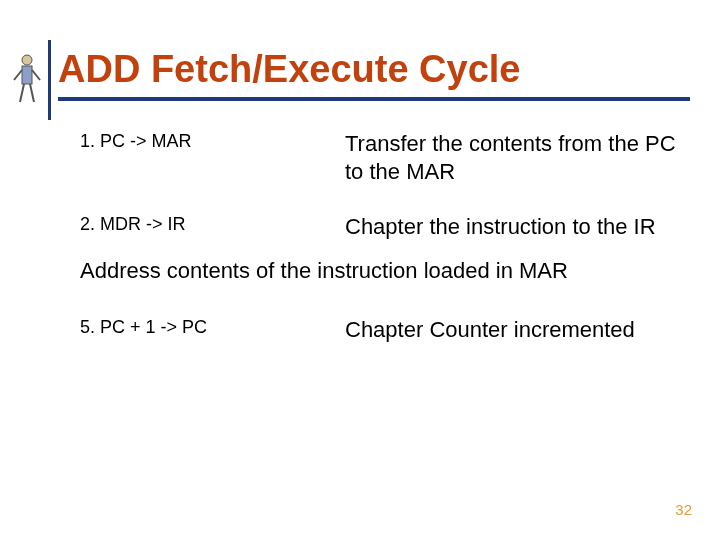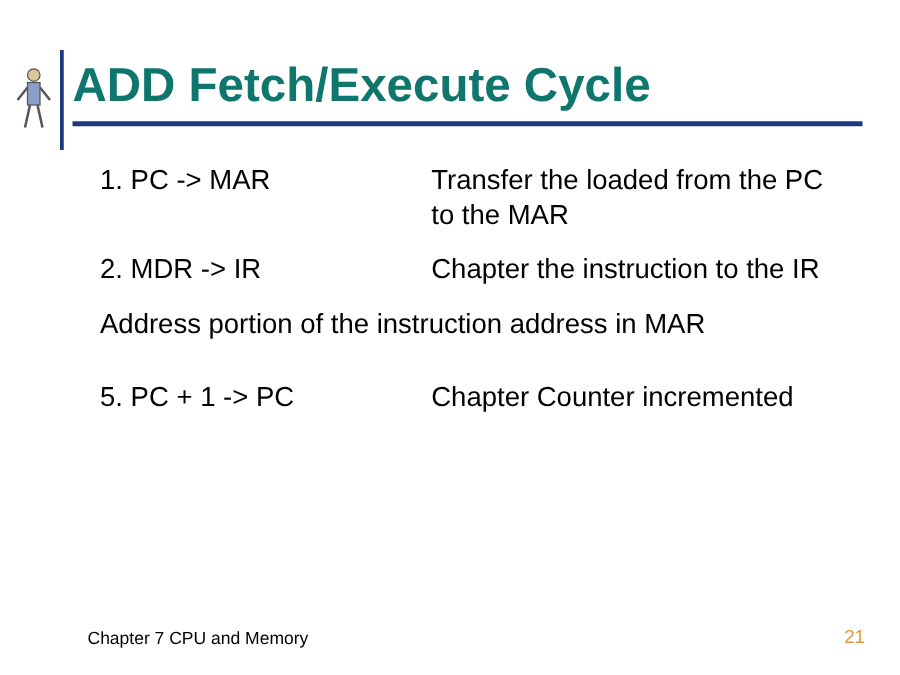--- a/index.html
+++ b/index.html
@@ -20,21 +20,21 @@
   }
   .title-bar {
     position: absolute;
     left: 58px;
     top: 48px;
     right: 30px;
   }
   .title-text {
     font-size: 38px;
     font-weight: bold;
-    color: #0f766e;
+    color: #c2410c;
     letter-spacing: 0px;
   }
   .title-underline {
     margin-top: 6px;
     height: 4px;
     background: #1f3a7a;
     width: 100%;
   }
   .icon-col {
     position: absolute;
@@ -56,21 +56,21 @@
     top: 130px;
     right: 40px;
   }
   .row {
     display: flex;
     margin-bottom: 16px;
   }
   .col-left {
     width: 265px;
     flex-shrink: 0;
-    font-size: 22px;
+    font-size: 18px;
     color: #000000;
     line-height: 1.25;
   }
   .col-right {
     flex: 1;
     font-size: 22px;
     color: #000000;
     line-height: 1.25;
   }
   .indent {
@@ -114,44 +114,43 @@
     <div class="title-underline"></div>
   </div>
 
   <div class="content">
 
     <div class="row">
       <div class="col-left">
         <span>1.</span>
         <span>PC -&gt; MAR</span>
       </div>
-      <div class="col-right">Transfer the loaded from the PC to the MAR</div>
+      <div class="col-right">Transfer the contents from the PC to the MAR</div>
     </div>
 
-    <div class="row" style="margin-top:16px">
+    <div class="row" style="margin-top:28px">
       <div class="col-left">
         <span>2.</span>
         <span>MDR -&gt; IR</span>
       </div>
       <div class="col-right">Chapter the instruction to the IR</div>
     </div>
 
     <div class="row" style="margin-top:12px">
-      <div class="col-right">Address portion of the instruction address in MAR</div>
+      <div class="col-right">Address contents of the instruction loaded in MAR</div>
     </div>
 
     <div class="row">
     </div>
 
     <div class="row" style="">
       <div class="col-left">
         <span>5.</span>
         <span>PC + 1 -&gt; PC</span>
       </div>
       <div class="col-right">Chapter Counter incremented</div>
     </div>
 
   </div>
 
-  <div class="footer-left">Chapter 7 CPU and Memory</div>
-  <div class="footer-right">21</div>
+  <div class="footer-right">32</div>
 
 </div>
 
 </body></html>

